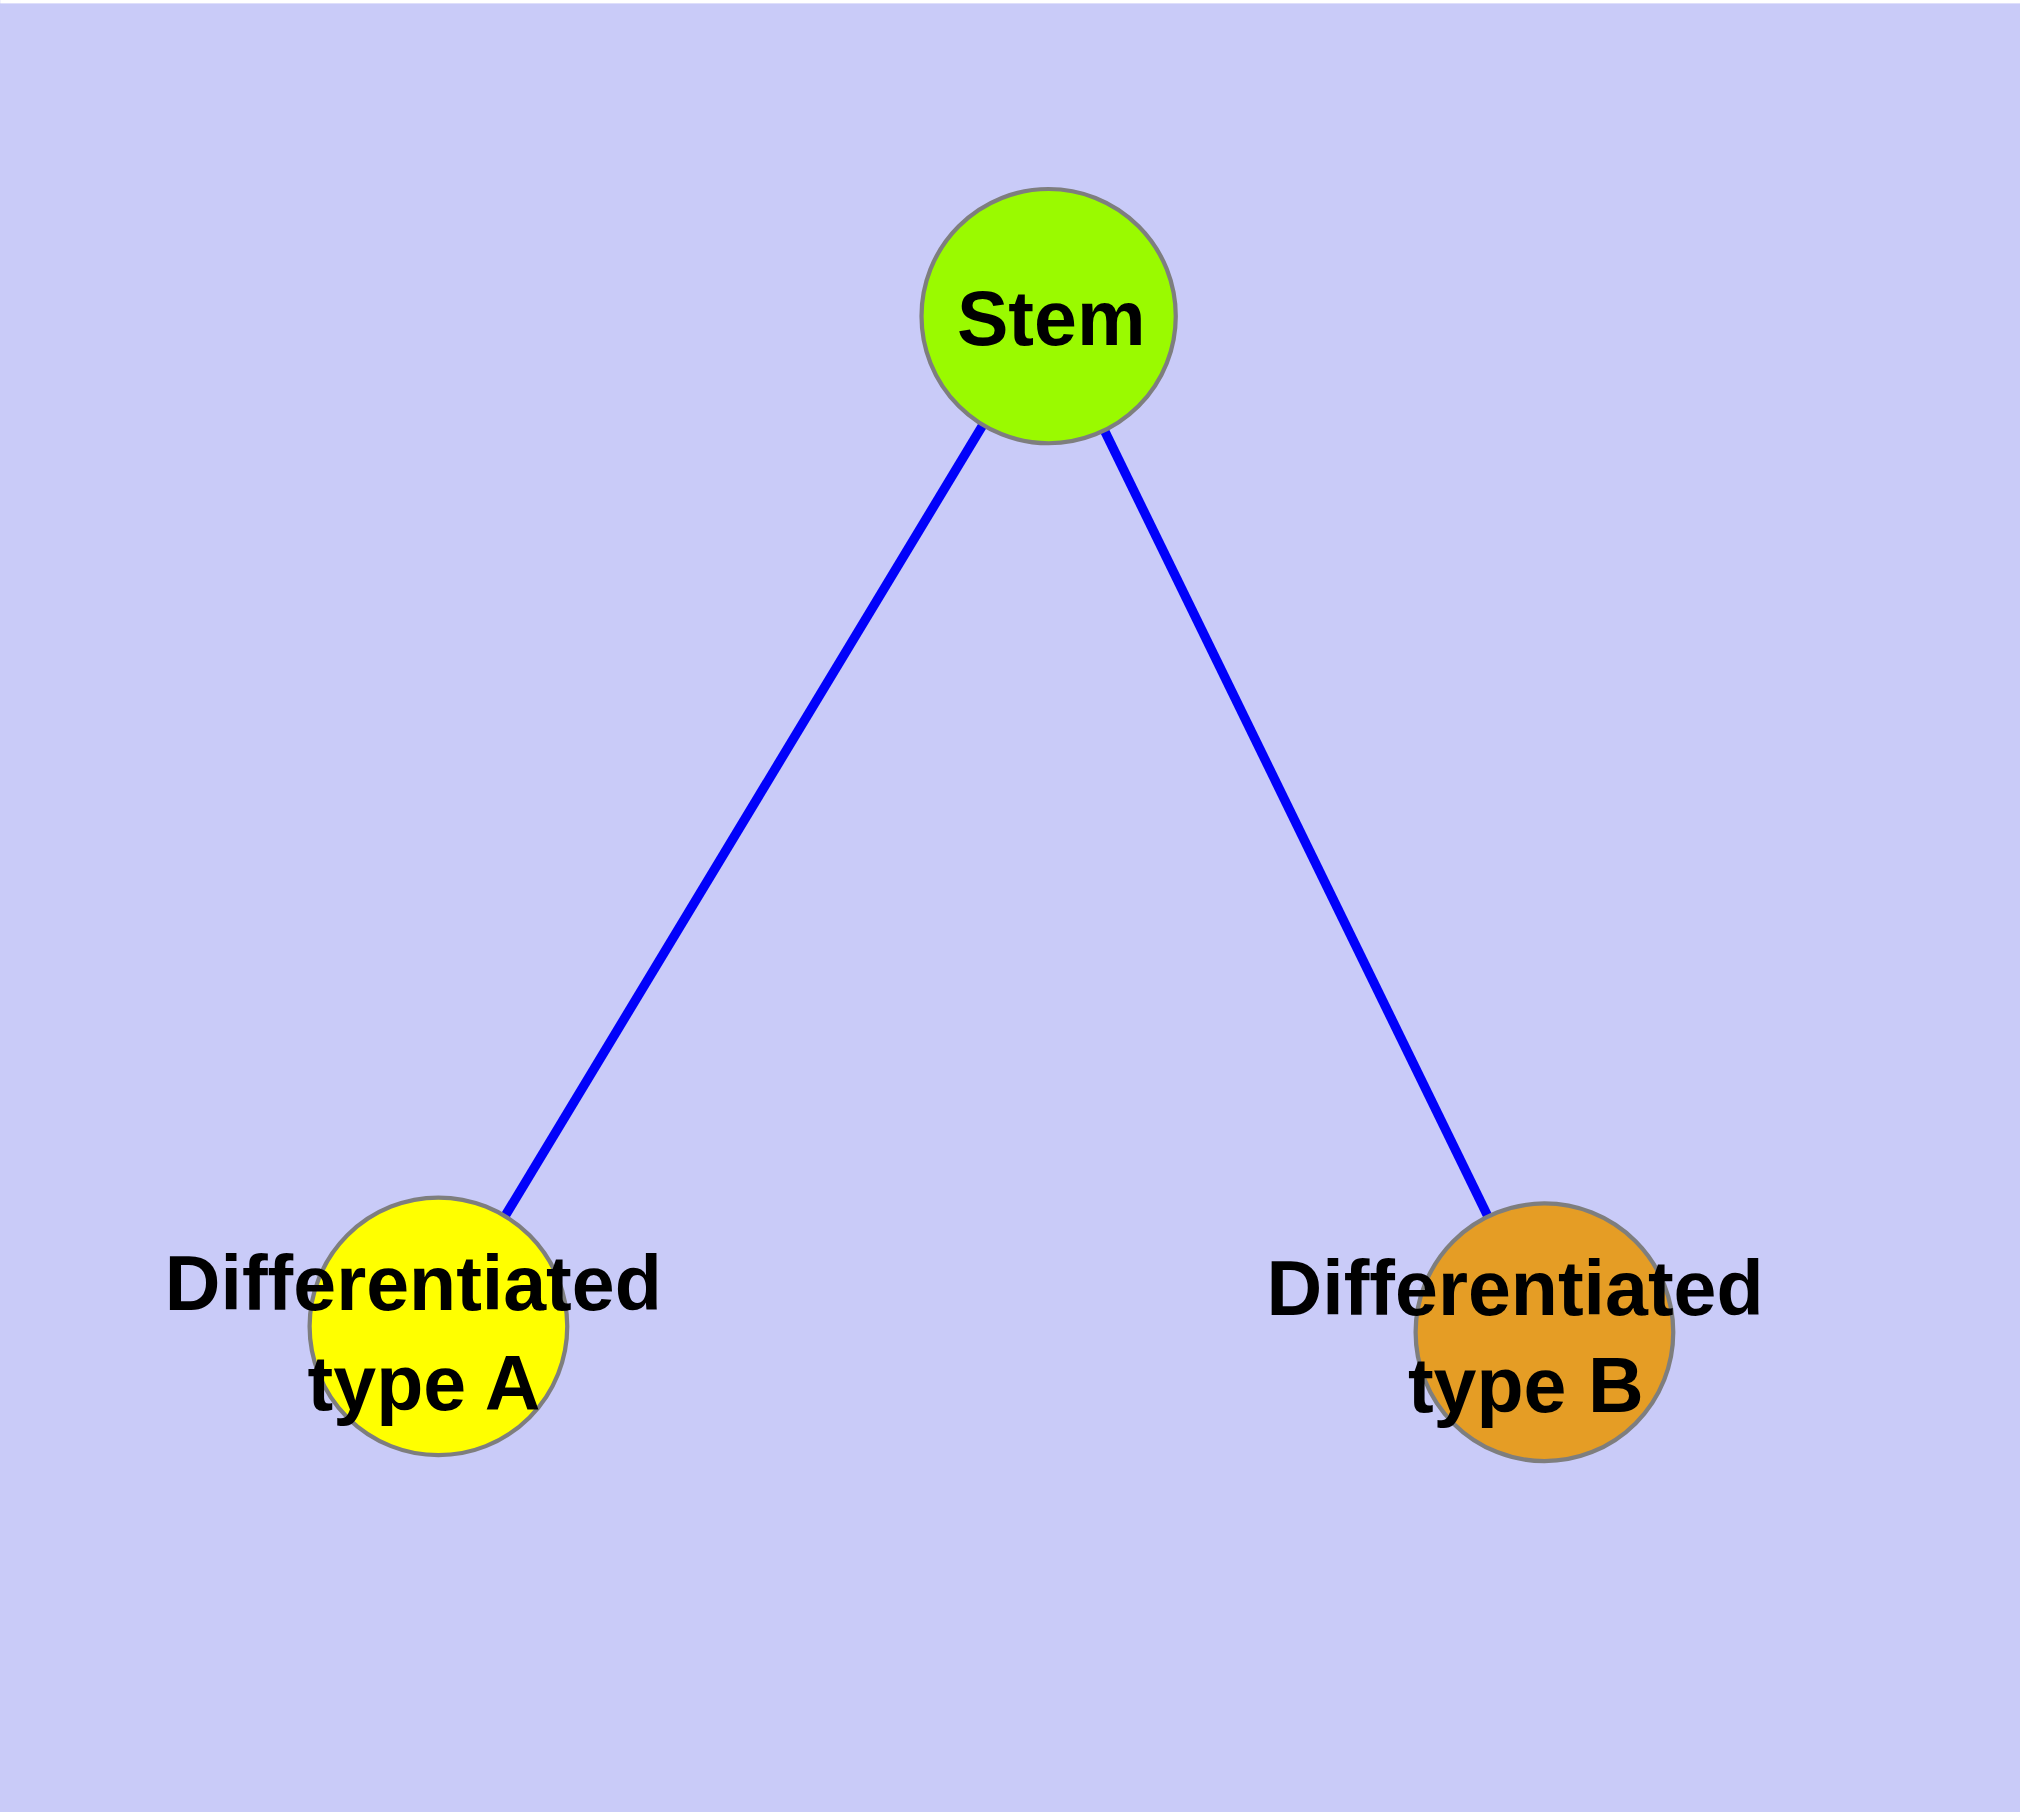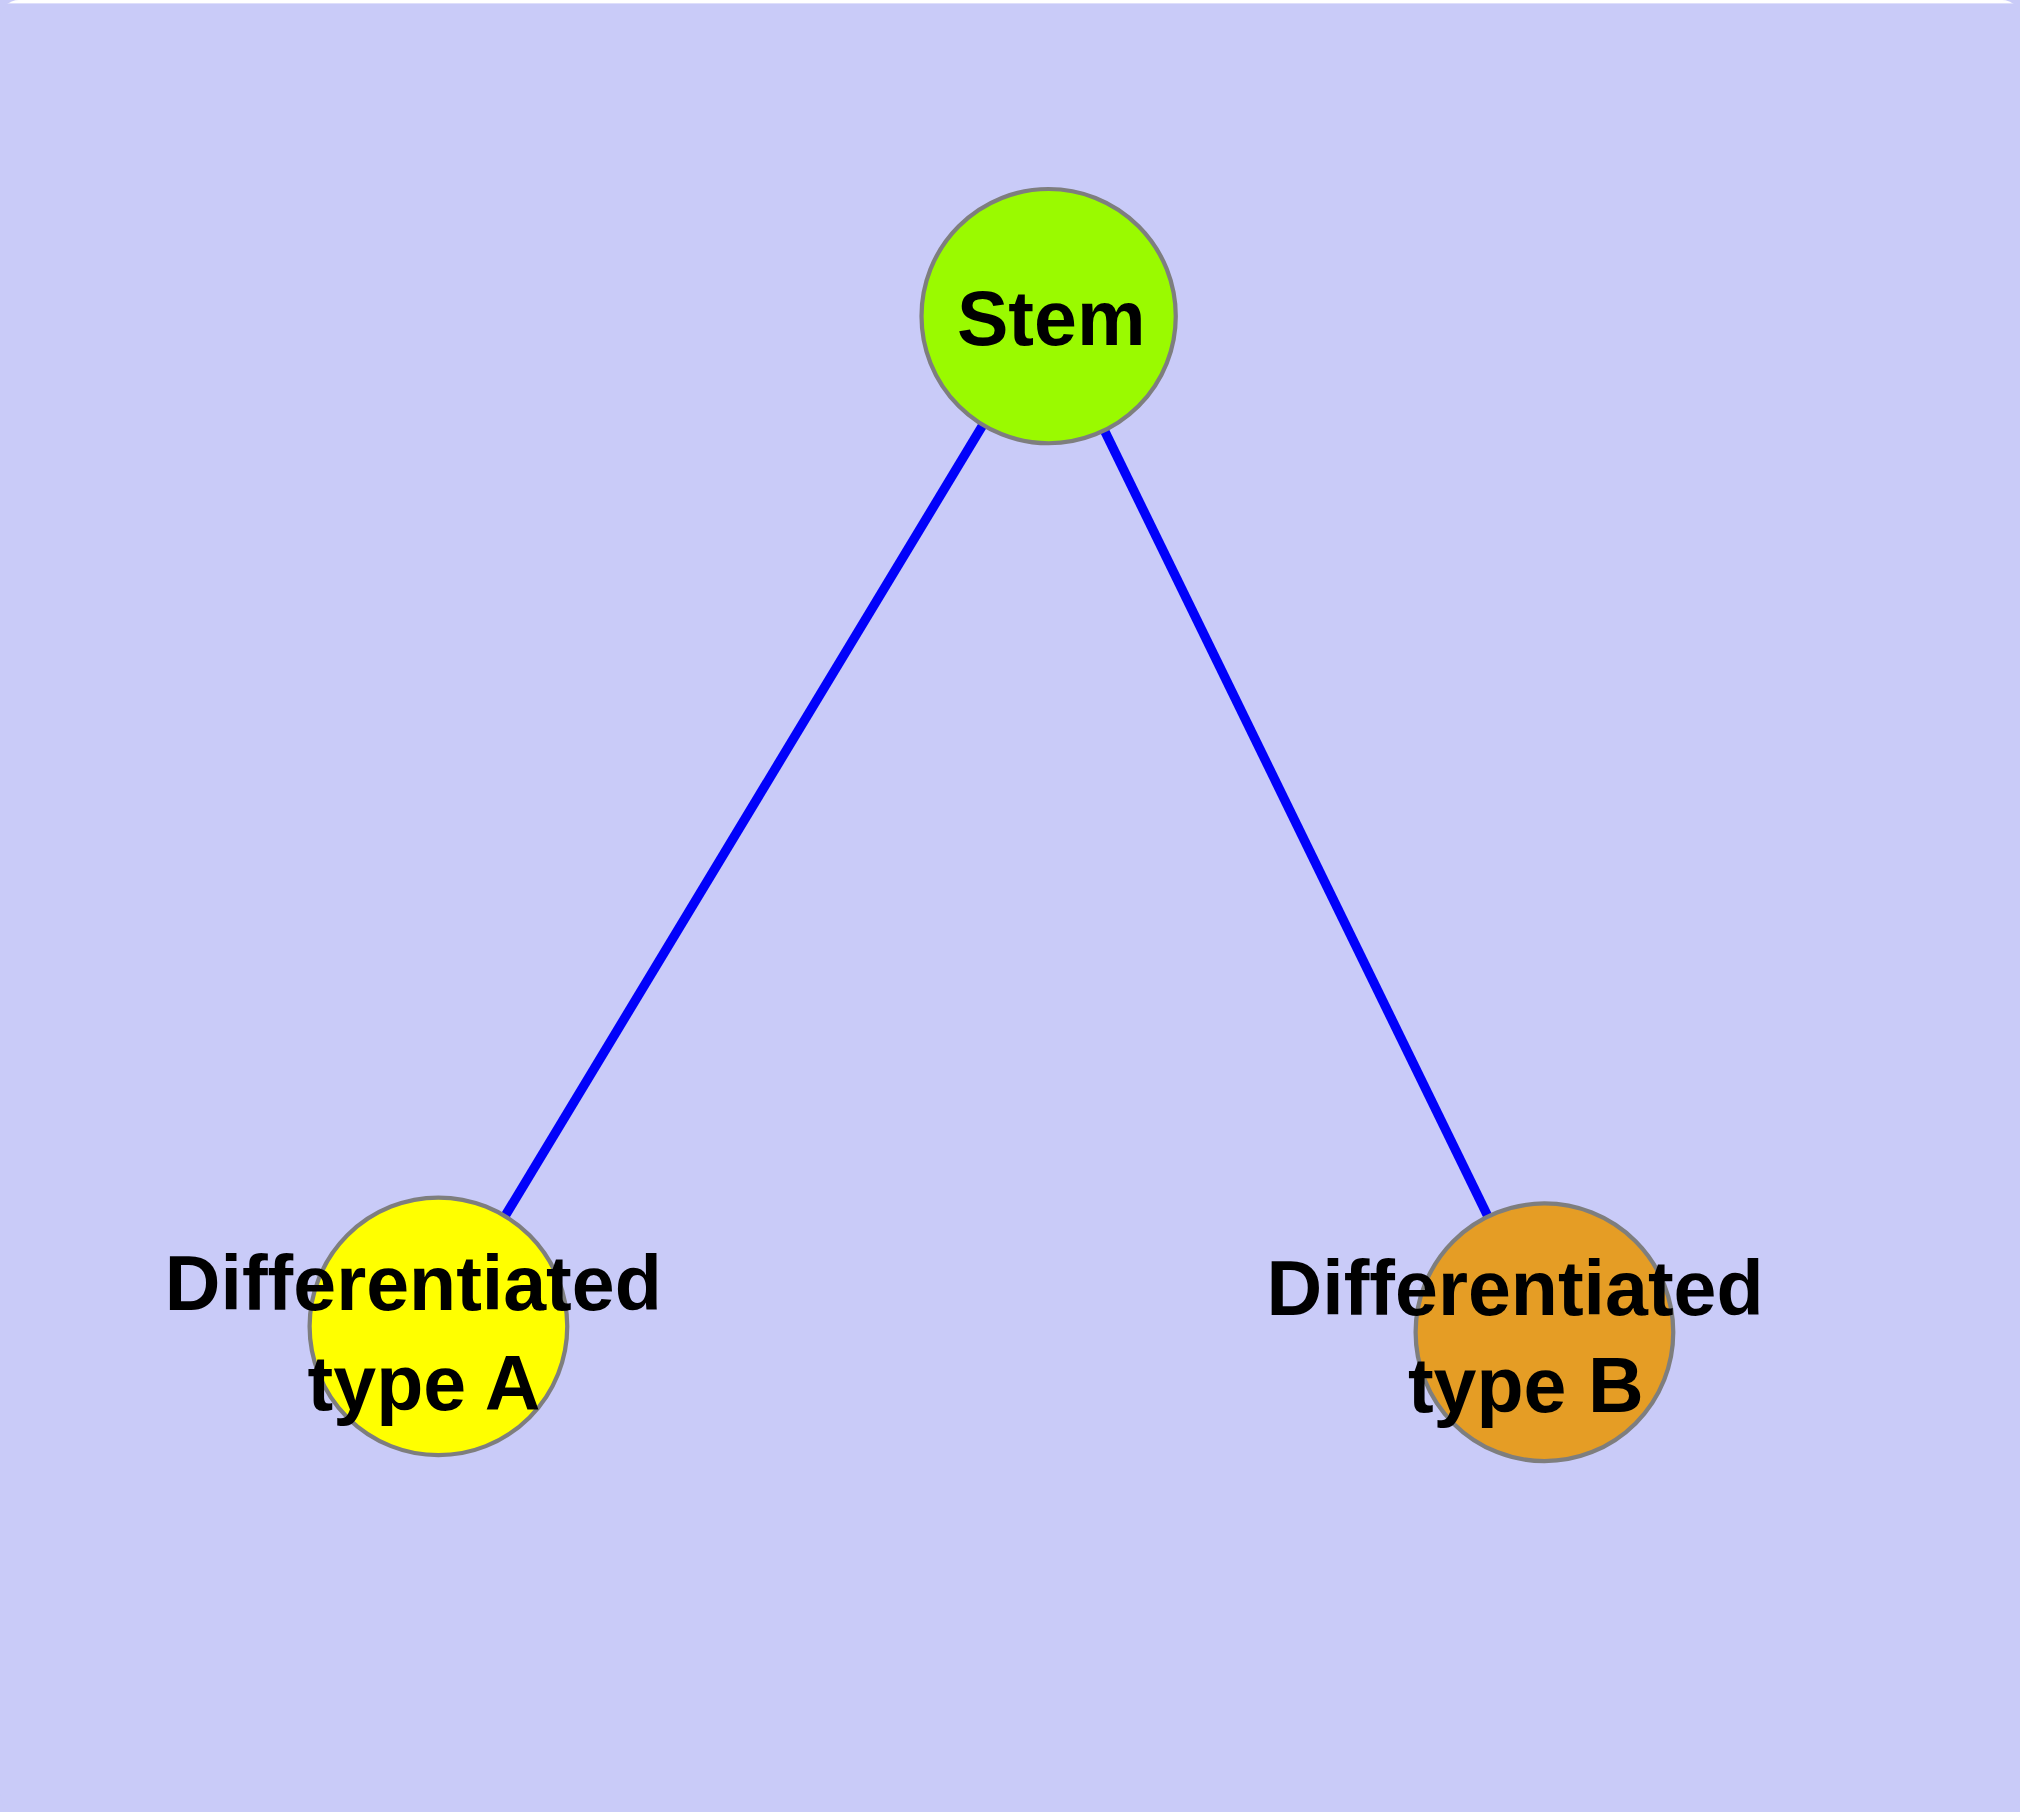--- a/index.html
+++ b/index.html
@@ -5,21 +5,20 @@
   html, body {
     margin: 0;
     padding: 0;
     background: #C9CBF8;
   }
   .canvas-wrap {
     width: 2021px;
     height: 1812px;
     position: relative;
     overflow: hidden;
-    border-radius: 19px;
   }
   svg {
     display: block;
   }
   .edge {
     stroke-width: 11px;
     fill: none;
   }
   .node-circle {
     stroke: #7E7E7E;

